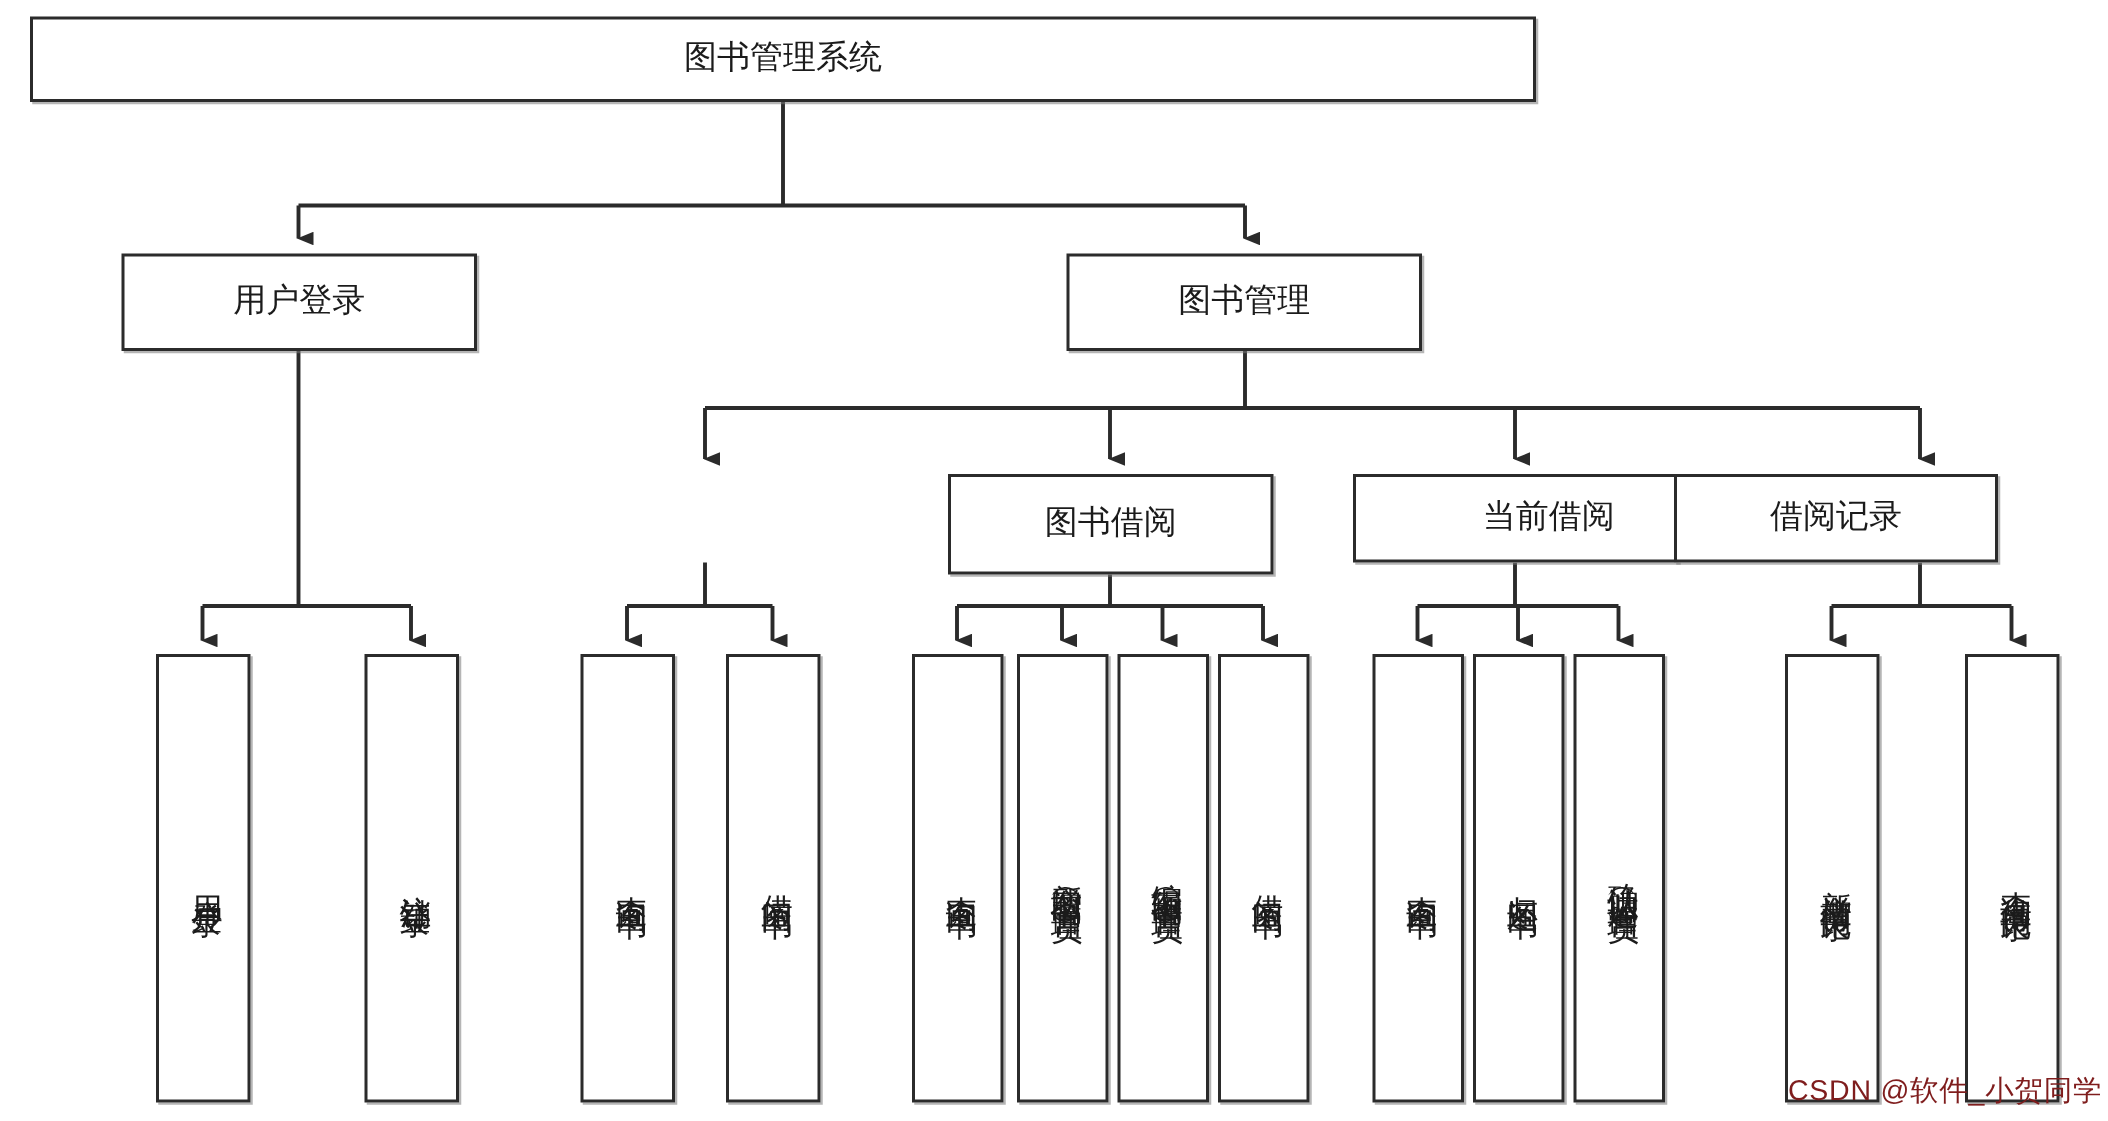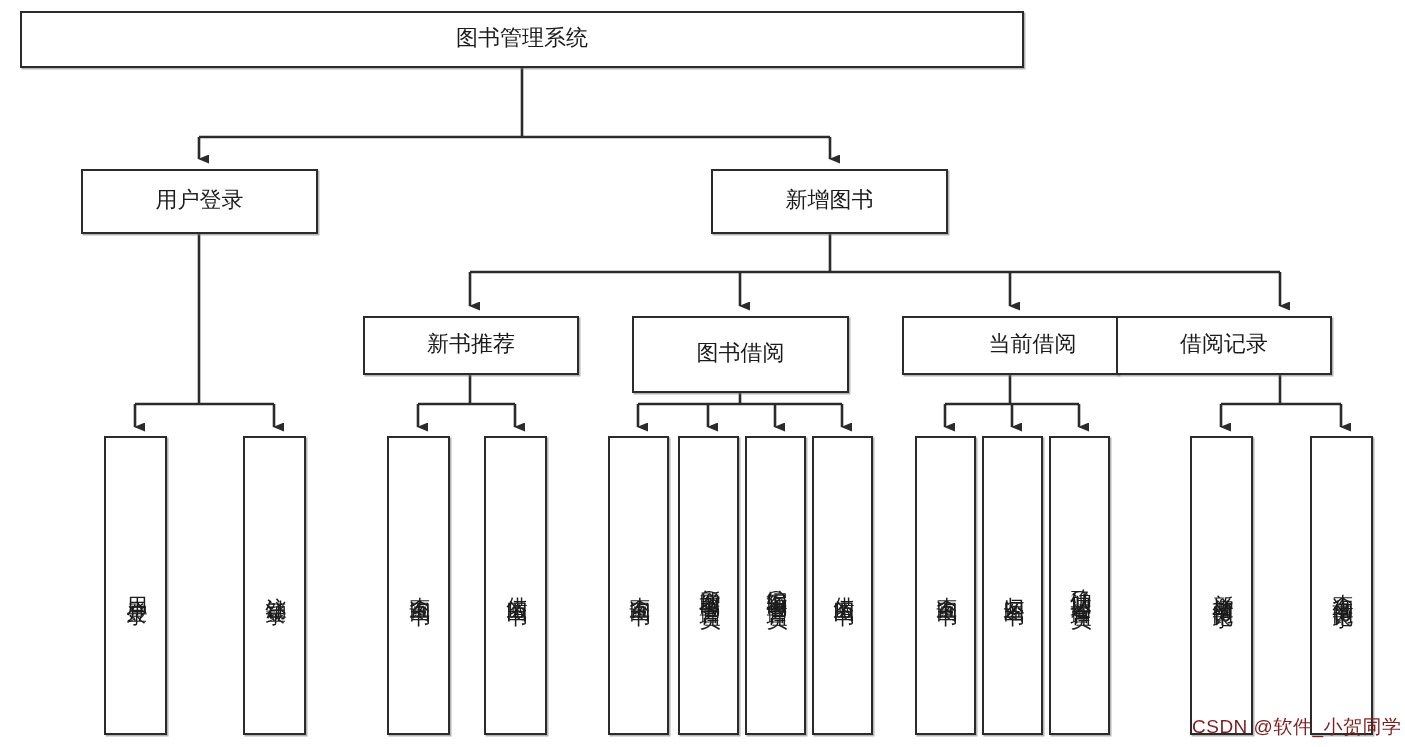--- a/index.html
+++ b/index.html
@@ -121,27 +121,24 @@
   </svg>
 
   <div class="node h" id="node-root" style="left: 20px; top: 11px; width: 1004px; height: 57px;">
     <span class="label">图书管理系统</span>
   </div>
 
   <div class="node h" id="node-l2-0" style="left: 81px; top: 169px; width: 237px; height: 65px;">
     <span class="label">用户登录</span>
   </div>
   <div class="node h" id="node-l2-1" style="left: 711px; top: 169px; width: 237px; height: 65px;">
-    <span class="label">新增图书</span>
+    <span class="label">图书管理</span>
   </div>
 
-  <div class="node h" id="node-l3-0" style="left: 363px; top: 316px; width: 216px; height: 59px;">
-    <span class="label">新书推荐</span>
-  </div>
-  <div class="node h" id="node-l3-1" style="left: 632px; top: 316px; width: 217px; height: 77px;">
+  <div class="node h" id="node-l3-1" style="left: 632px; top: 316px; width: 217px; height: 67px;">
     <span class="label">图书借阅</span>
   </div>
   <div class="node h" id="node-l3-2" style="left: 902px; top: 316px; width: 217px; height: 59px; padding-left: 44px;">
     <span class="label">当前借阅</span>
   </div>
   <div class="node h" id="node-l3-3" style="left: 1116px; top: 316px; width: 216px; height: 59px;">
     <span class="label">借阅记录</span>
   </div>
 
   <div class="node v" id="node-leaf-0" style="left: 104px; top: 436px; width: 63px; height: 299px;">

